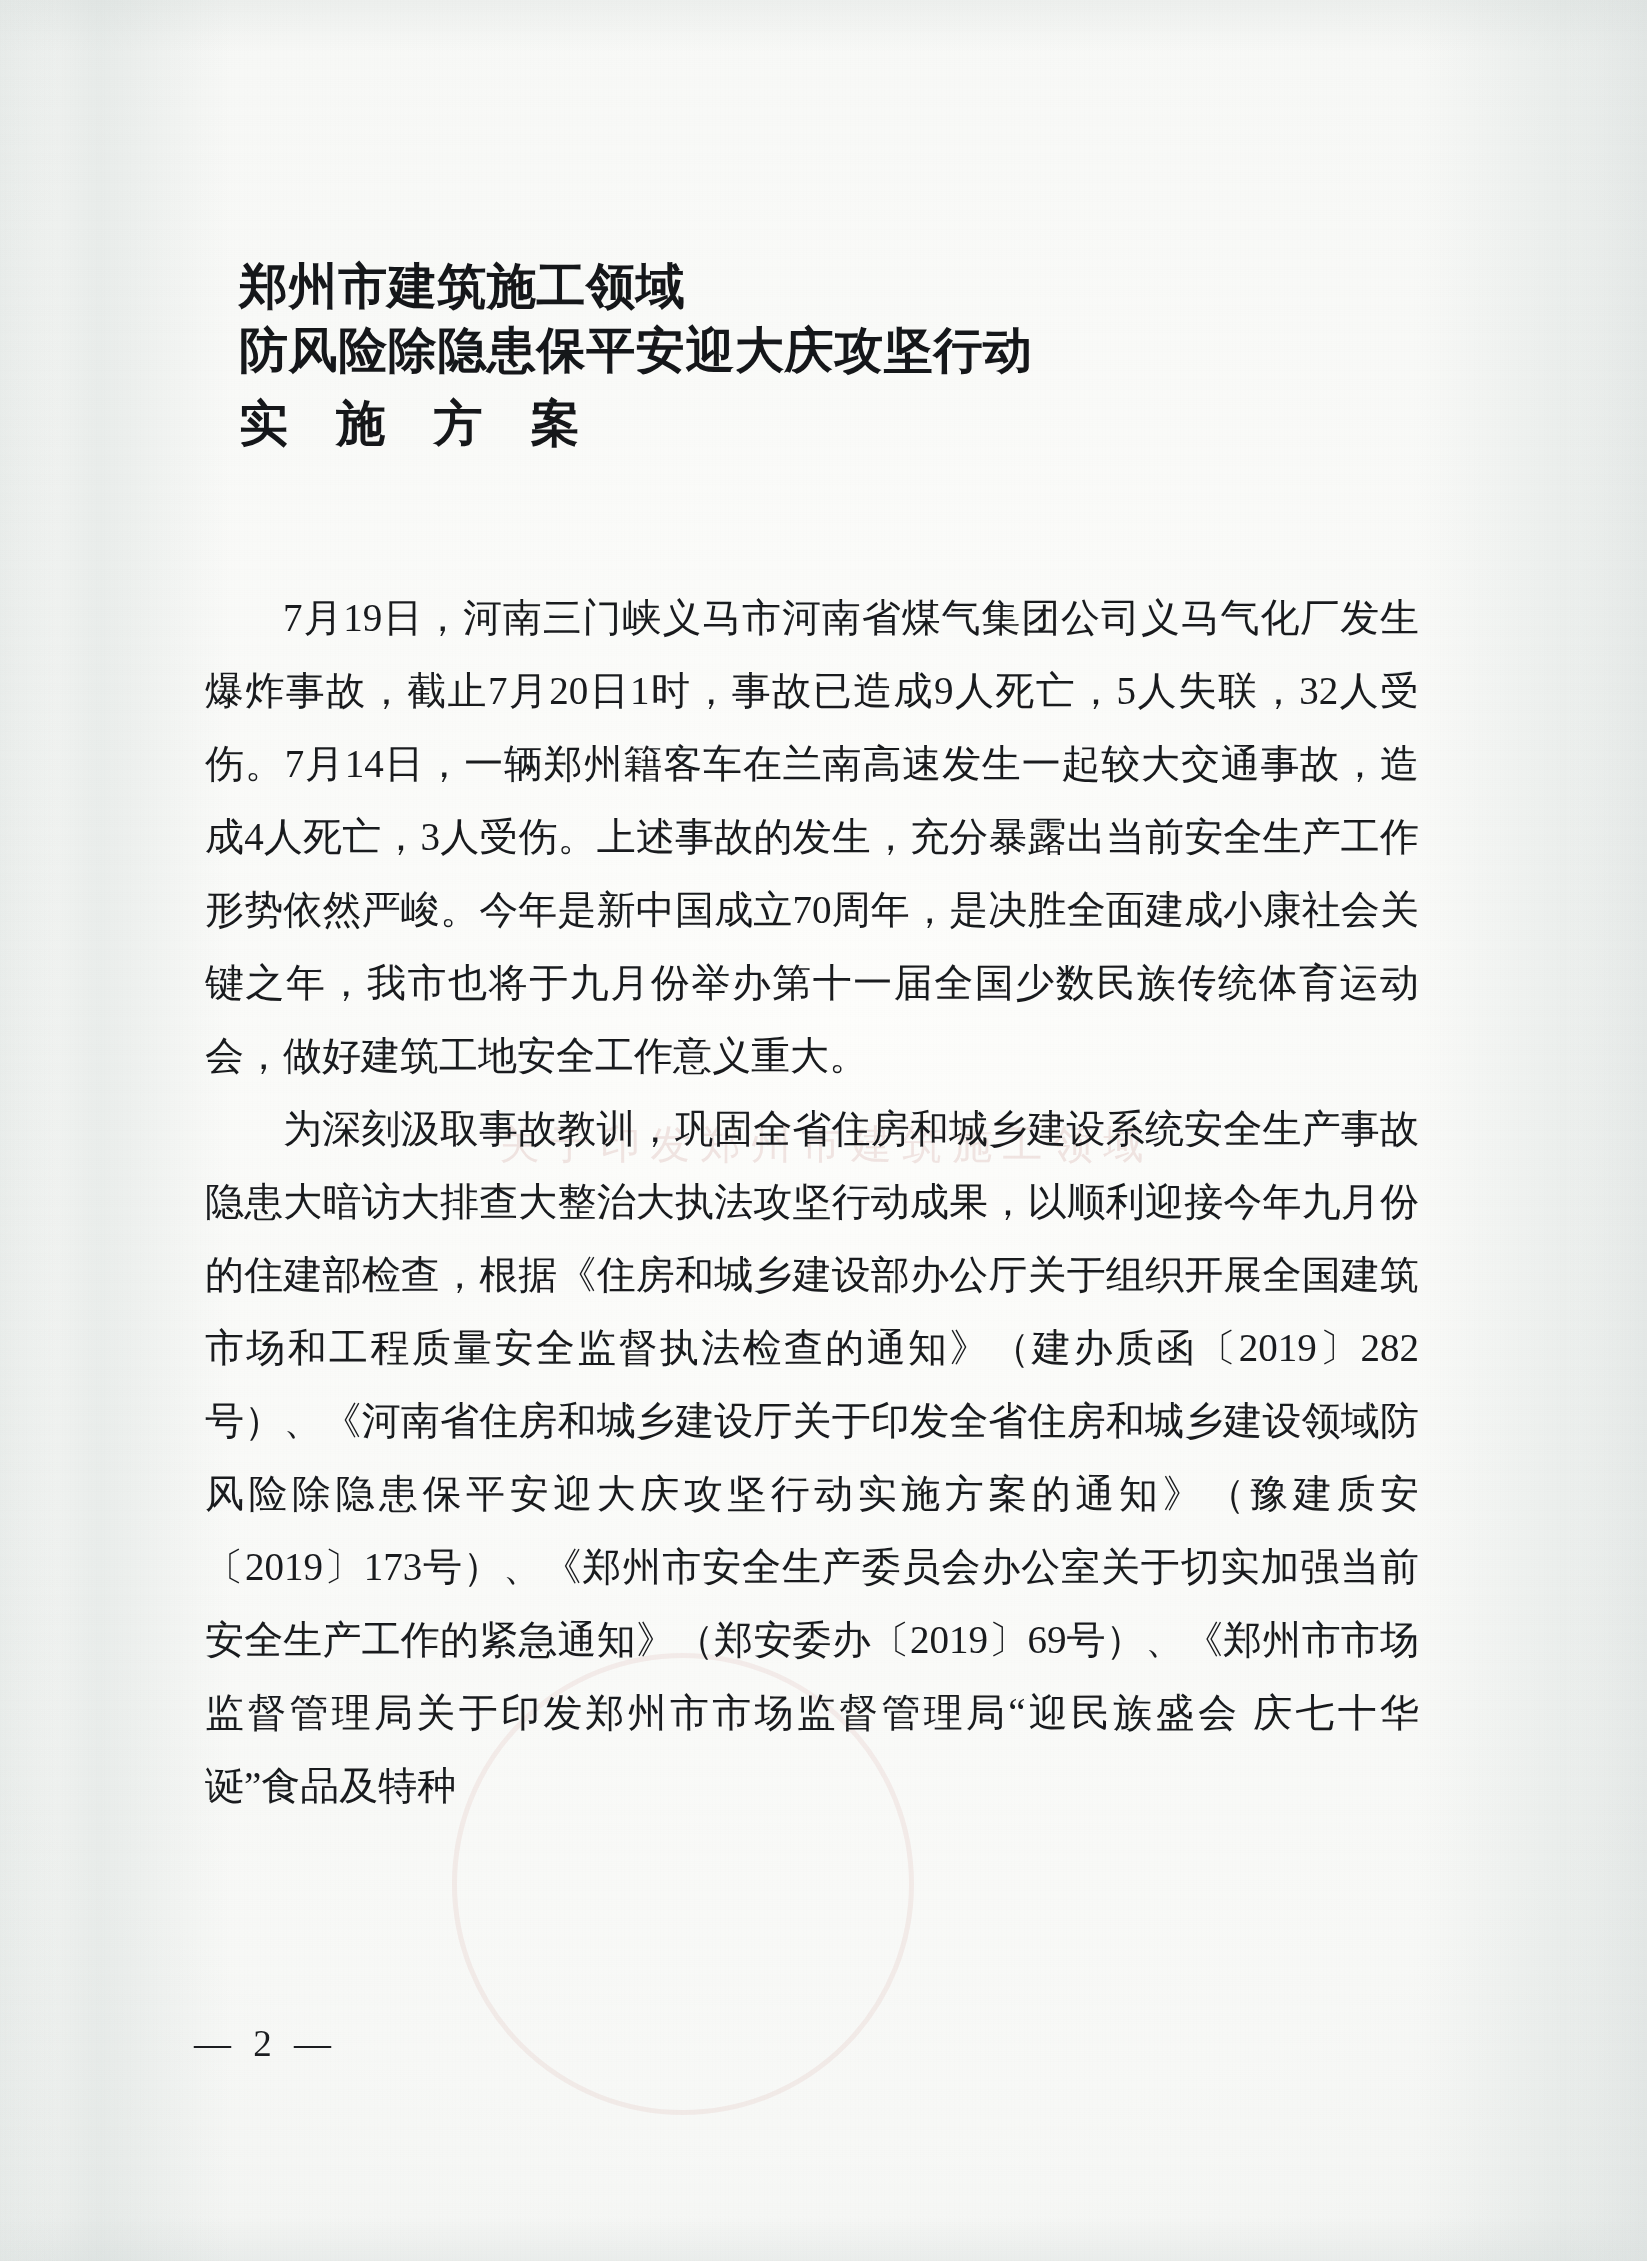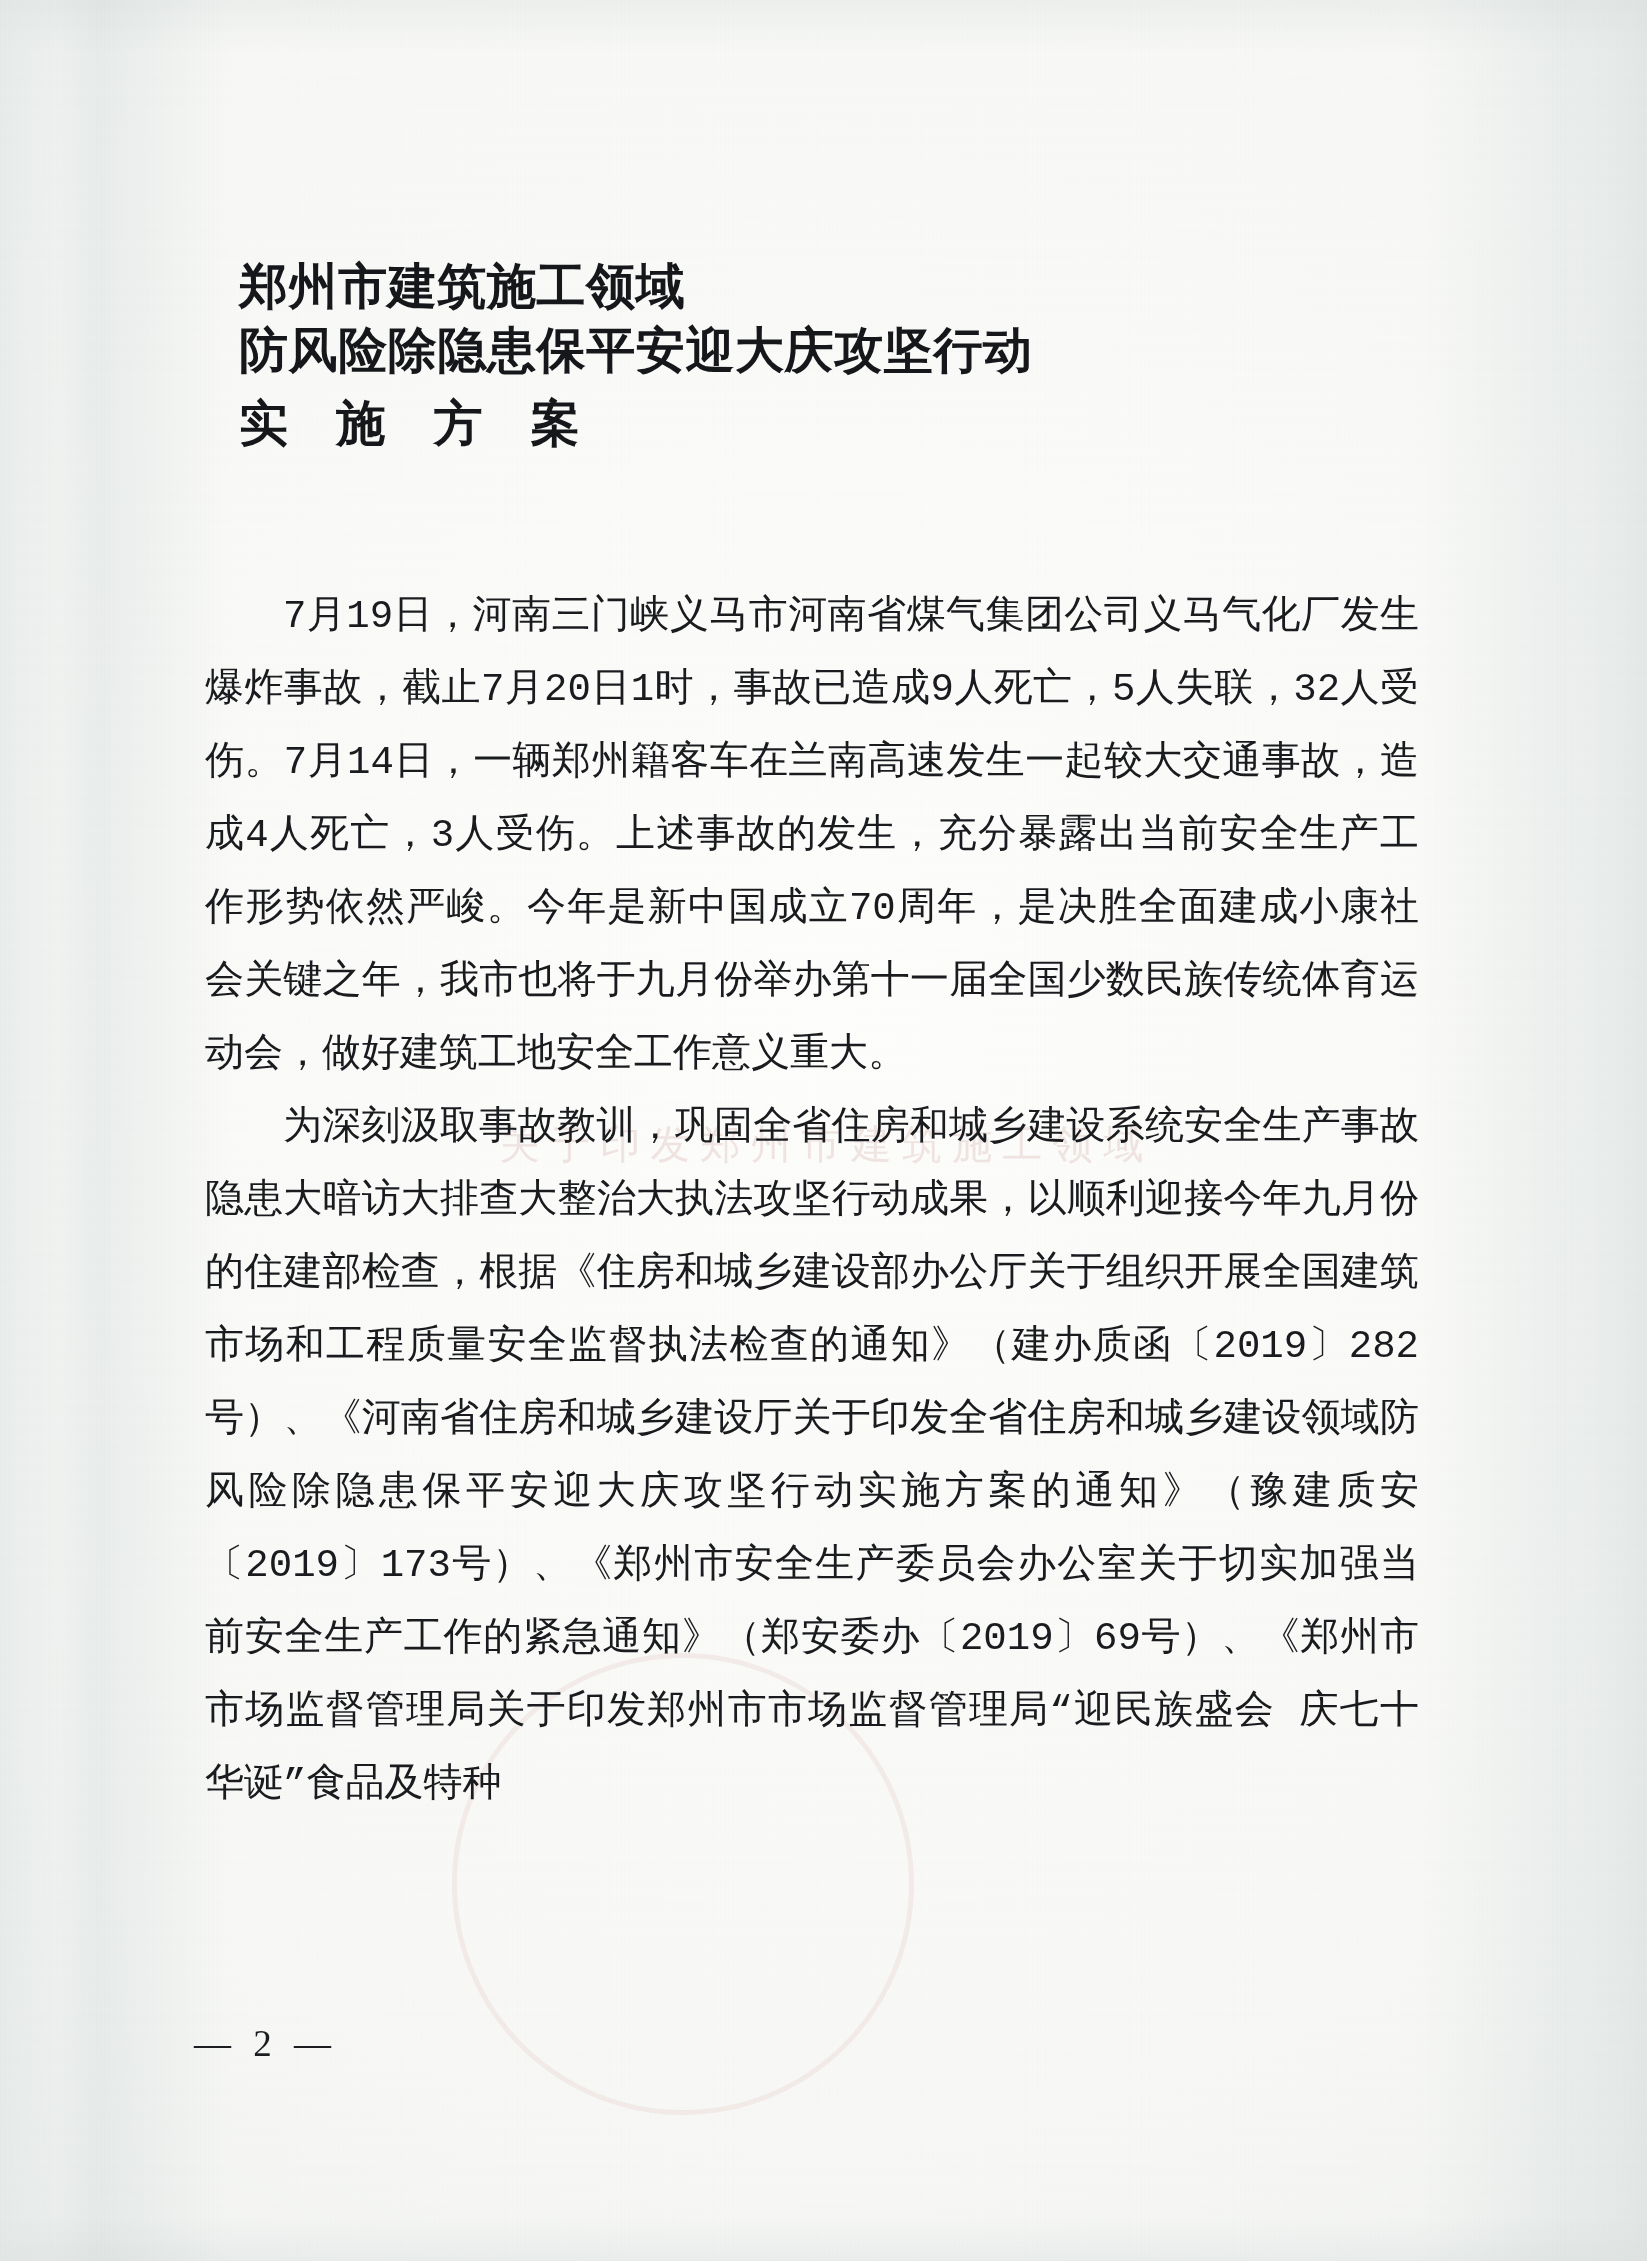--- a/index.html
+++ b/index.html
@@ -114,21 +114,21 @@
   .body-text {
     position: absolute;
     left: 205px;
     top: 581px;
     width: 1214px;
     font-size: 39px;
     line-height: 73px;
     color: #191b1e;
     text-align: justify;
     text-justify: inter-ideograph;
-    font-family: Liberation Mono, monospace;
+    font-family: Liberation Serif, serif;
   }
   .body-text p {
     margin: 0 0 0 0;
     text-indent: 2em;
   }
 
   .page-number {
     position: absolute;
     left: 194px;
     top: 2022px;

